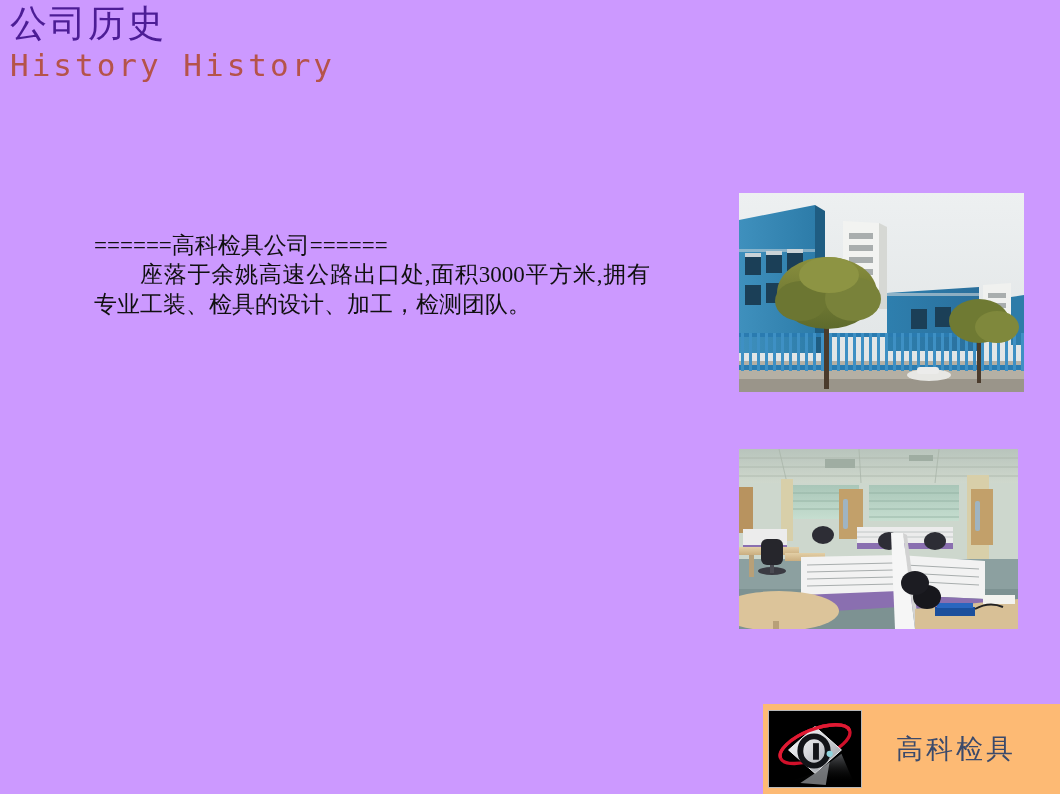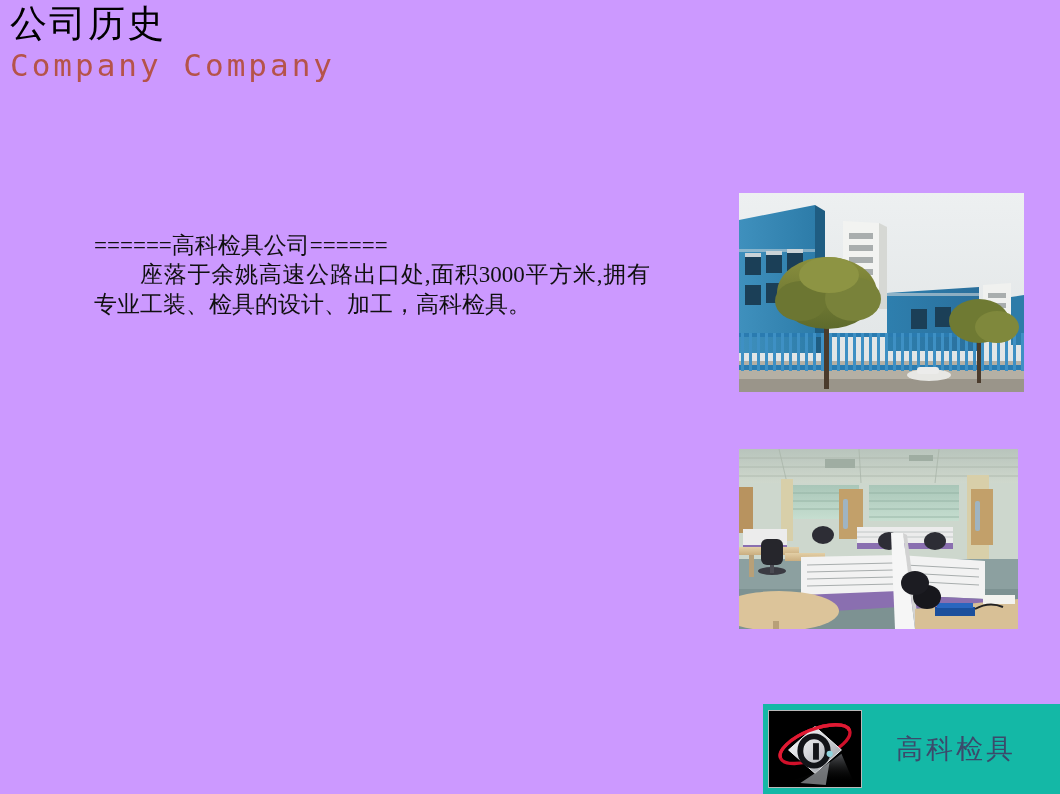--- a/index.html
+++ b/index.html
@@ -19,21 +19,21 @@
   #slide-title {
     position: absolute;
     left: 10px;
     top: 2px;
     width: 800px;
   }
   #slide-title .title-cn {
     font-family: "Liberation Serif", serif;
     font-size: 37px;
     line-height: 44px;
-    color: #000000;
+    color: #4c1d95;
     letter-spacing: 2px;
     white-space: nowrap;
   }
   #slide-title .title-en {
     font-family: "DejaVu Sans Mono", monospace;
     font-size: 31px;
     line-height: 38px;
     color: #b5534a;
     letter-spacing: 3px;
     white-space: nowrap;
@@ -81,21 +81,21 @@
     height: 180px;
   }
 
   
   #footer-band {
     position: absolute;
     left: 763px;
     top: 704px;
     width: 297px;
     height: 90px;
-    background: #14b8a6;
+    background: #fdba74;
     display: flex;
     align-items: center;
   }
   #logo-tile {
     width: 94px;
     height: 78px;
     margin-left: 5px;
     background: #000000;
     border: 1px solid #b9b9b9;
     box-sizing: border-box;
@@ -112,26 +112,26 @@
     color: #3b4a6b;
     padding-right: 10px;
     white-space: nowrap;
   }
 </style>
 </head>
 <body>
 
 <div id="slide-title">
   <div class="title-cn">公司历史</div>
-  <div class="title-en">Company Company</div>
+  <div class="title-en">History History</div>
 </div>
 
 <div id="body-text">
   <p class="para noindent">======高科检具公司======</p>
-  <p class="para">座落于余姚高速公路出口处,面积3000平方米,拥有专业工装、检具的设计、加工，高科检具。</p>
+  <p class="para">座落于余姚高速公路出口处,面积3000平方米,拥有专业工装、检具的设计、加工，检测团队。</p>
 </div>
 
 <div class="photo" id="photo-factory">
   <svg viewBox="0 0 285 199" preserveAspectRatio="none">
     <defs>
       <linearGradient id="skyGrad" x1="0" y1="0" x2="0" y2="1">
         <stop offset="0%" stop-color="#edf0f1"></stop>
         <stop offset="100%" stop-color="#dfe3e4"></stop>
       </linearGradient>
       <linearGradient id="bldFront" x1="0" y1="0" x2="1" y2="0">

